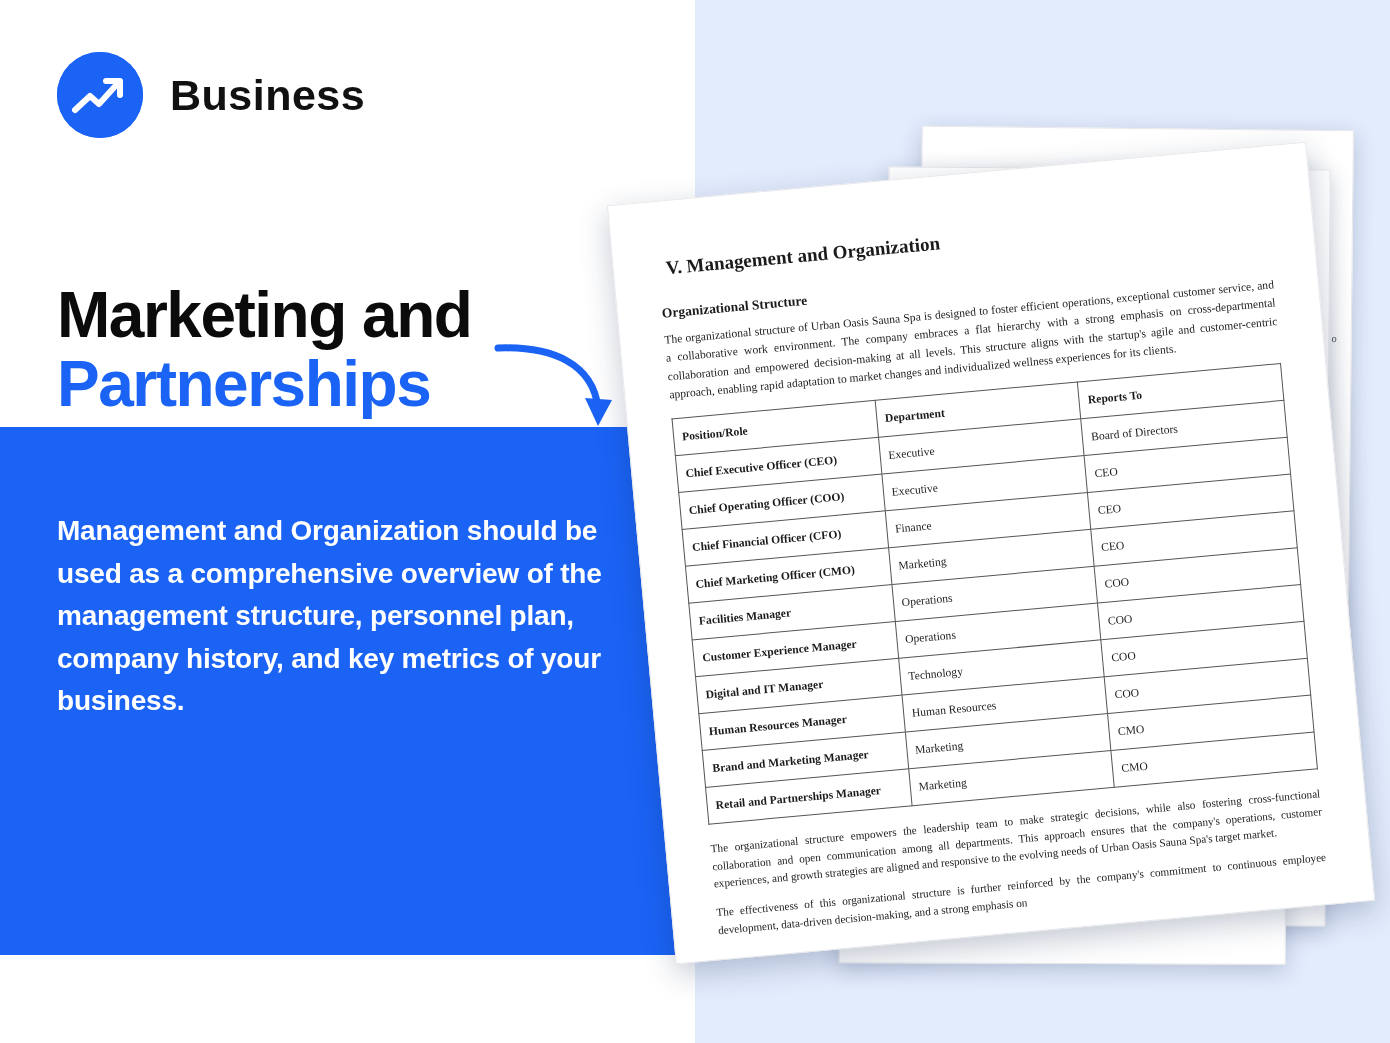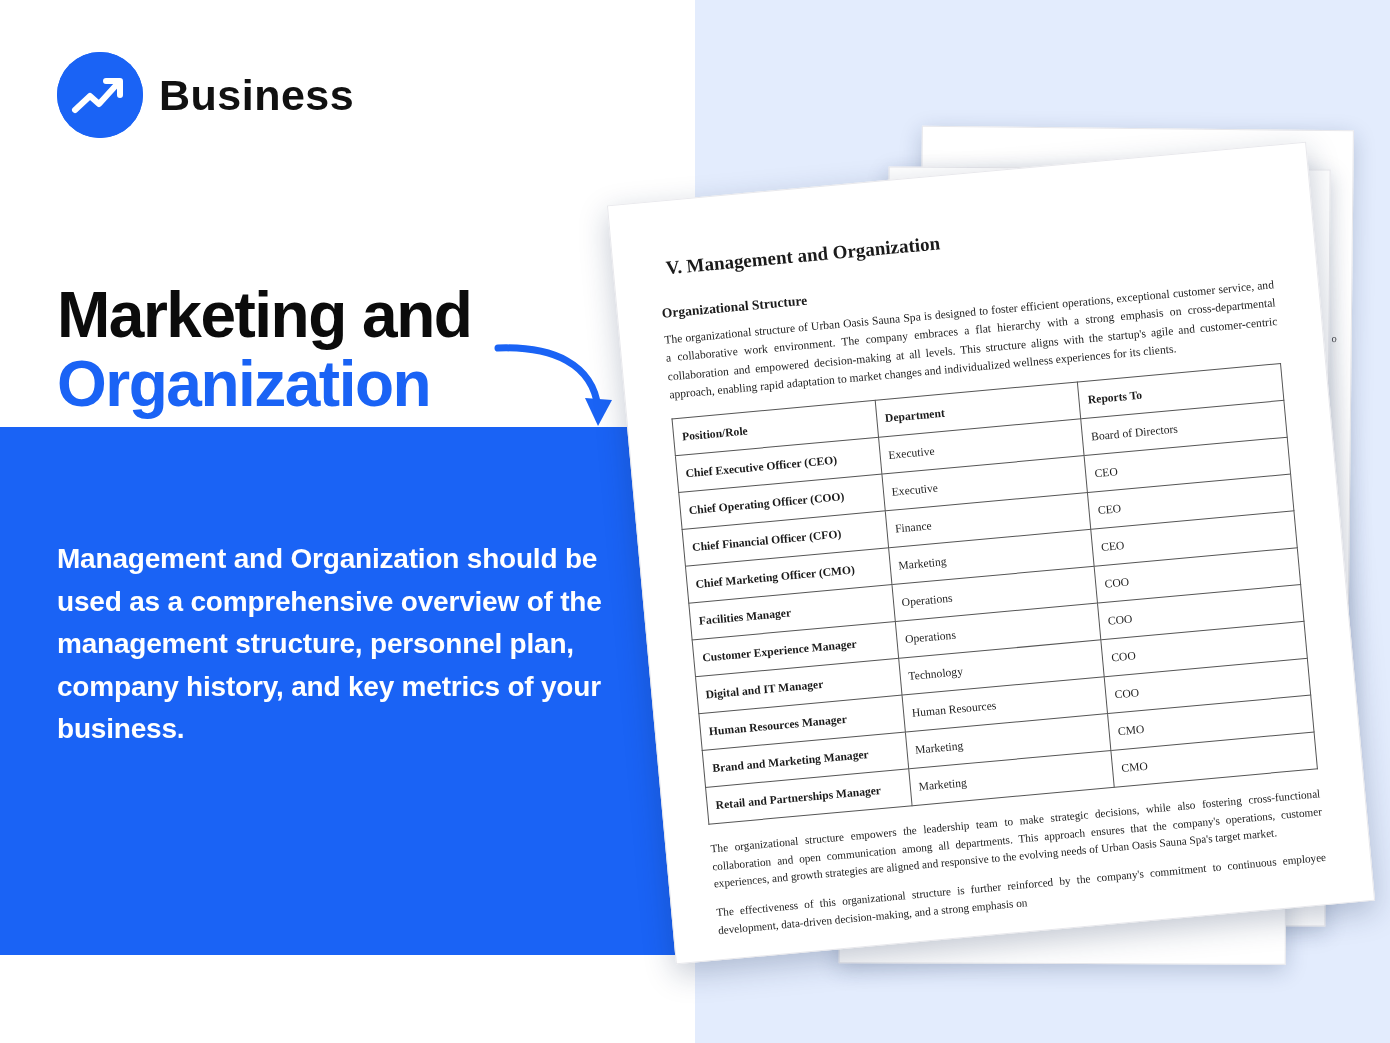--- a/index.html
+++ b/index.html
@@ -49,21 +49,21 @@
     background: #ffffff;
   }
 
   
   .logo-wrap {
     position: absolute;
     left: 57px;
     top: 52px;
     display: flex;
     align-items: center;
-    gap: 16px;
+    gap: 27px;
   }
   .logo-mark {
     width: 86px;
     height: 86px;
     border-radius: 50%;
     background: #1a63f5;
     position: relative;
     flex: none;
   }
   .logo-text {
@@ -111,21 +111,21 @@
     left: 493px;
     top: 336px;
     width: 130px;
     height: 100px;
   }
 
   
   .description {
     position: absolute;
     left: 57px;
-    top: 510px;
+    top: 482px;
     width: 590px;
     color: #ffffff;
     font-size: 28px;
     font-weight: 700;
     line-height: 1.52;
     letter-spacing: -0.2px;
   }
 
   
   .doc-stack {
@@ -257,21 +257,21 @@
       <polyline points="49,29 63,29 63,43" fill="none" stroke="#ffffff" stroke-width="6" stroke-linecap="round" stroke-linejoin="round"></polyline>
     </svg>
   </div>
   <div class="logo-text">
     <div class="logo-line1">Business</div>
   </div>
 </div>
 
 <h1 class="headline">
   <span>Marketing and</span>
-  <span class="line2">Organization</span>
+  <span class="line2">Partnerships</span>
 </h1>
 
 <div class="arrow-svg">
   <svg width="130" height="100" viewBox="0 0 130 100" aria-hidden="true">
     <path d="M5 12 C 60 10, 100 28, 105 72" fill="none" stroke="#1a63f5" stroke-width="7" stroke-linecap="round"></path>
     <polygon points="105,90 92,62 119,64" fill="#1a63f5"></polygon>
   </svg>
 </div>
 
 <p class="description">Management and Organization should be used as a comprehensive overview of the management structure, personnel plan, company history, and key metrics of your business.</p>

